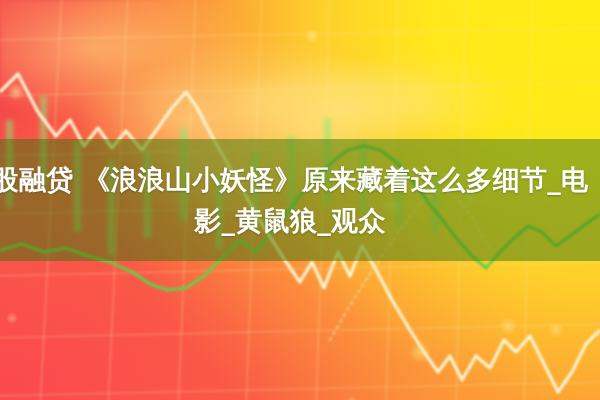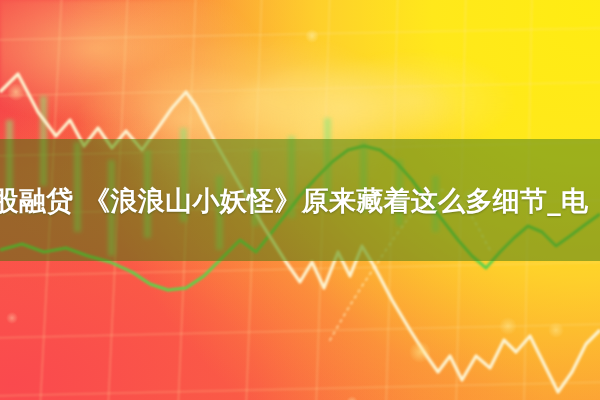--- a/index.html
+++ b/index.html
@@ -165,15 +165,16 @@
               516,352 530,336 544,364 558,392 572,372 586,344 600,330"></polyline>
   </svg>
 
   <div class="layer bg-dots"></div>
 
   <div class="band" style="top: 139px; height: 122px;"></div>
   <div class="band-tint" style="top: 139px; height: 122px;"></div>
 
   <div class="headline" style="top: 139px; height: 122px; font-size: 27px; color: rgb(255, 255, 255);">
     <span class="l1">股融贷 《浪浪山小妖怪》原来藏着这么多细节_电</span>
+    <span class="l2">影_黄鼠狼_观众</span>
   </div>
 
 </div>
 
 </body></html>

